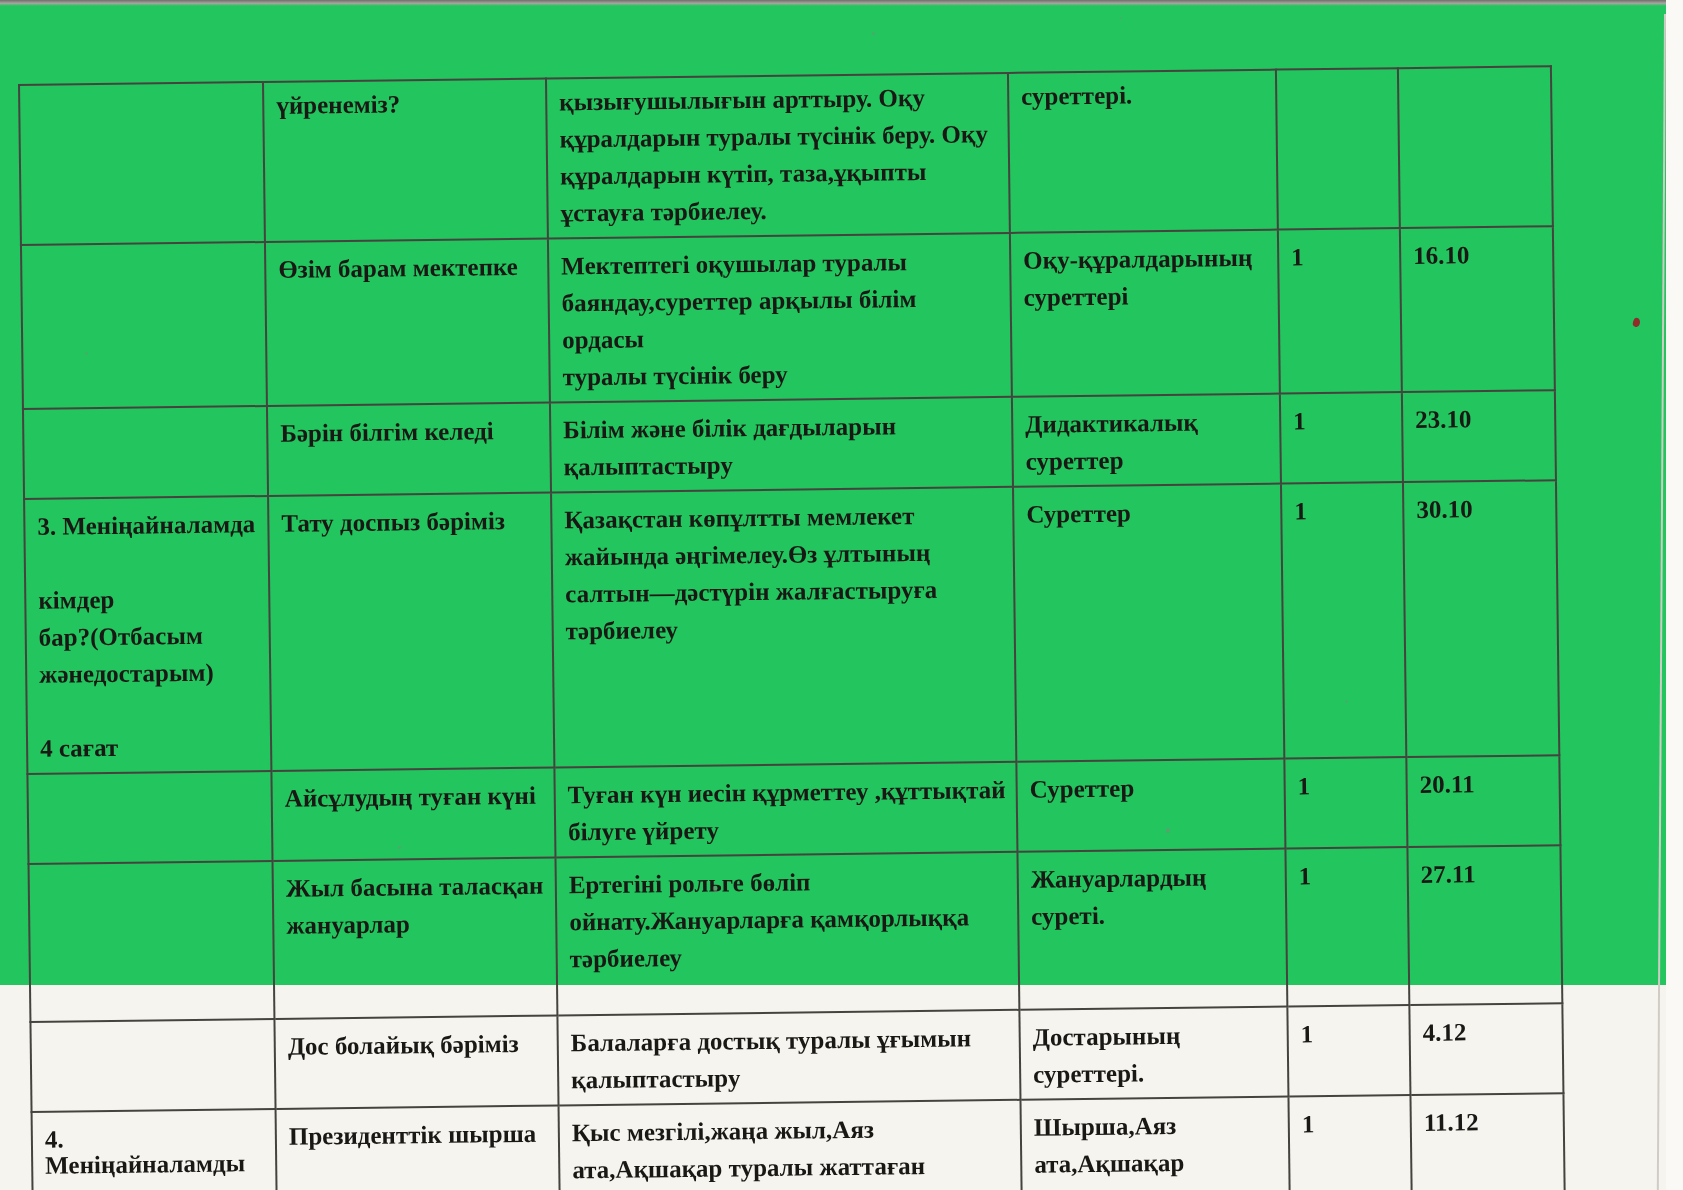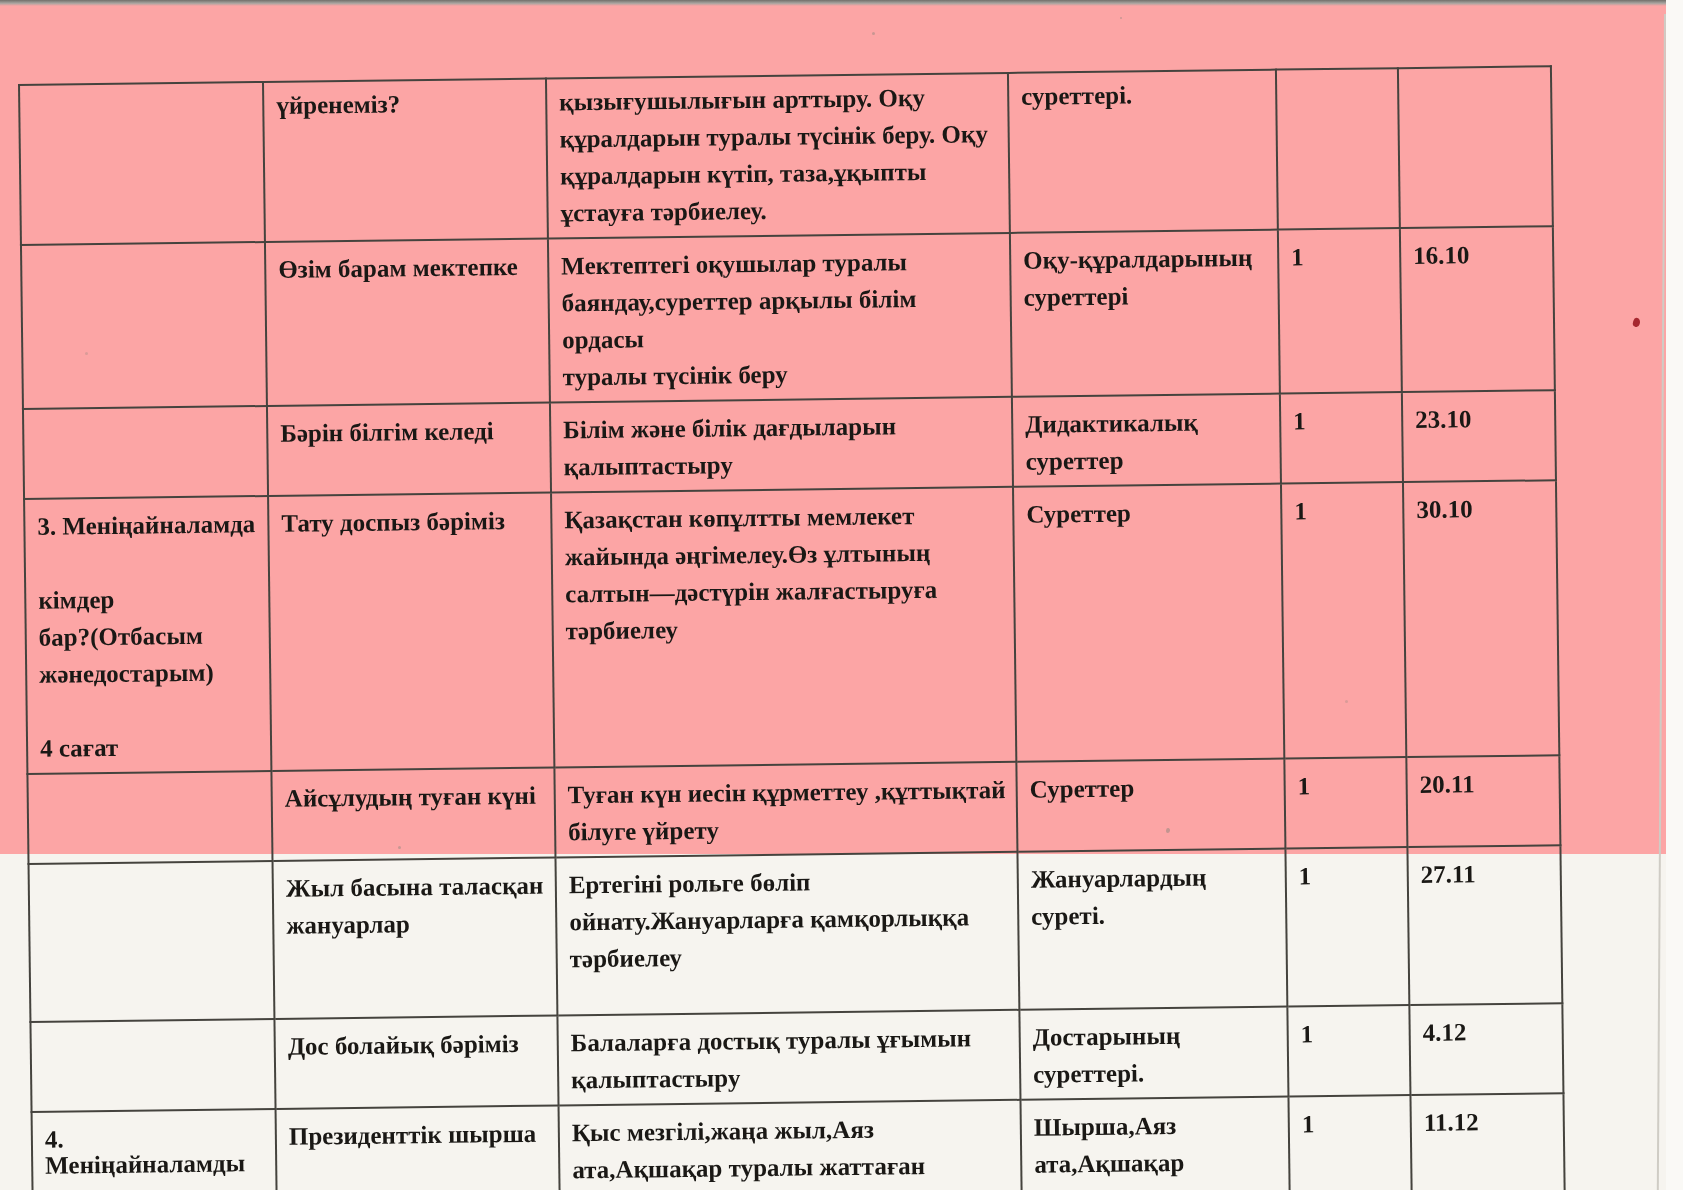--- a/index.html
+++ b/index.html
@@ -4,22 +4,22 @@
 <style>
   html, body {
     margin: 0; padding: 0;
     width: 1683px; height: 1190px;
     overflow: hidden;
     background: #f6f4ef;
     font-family: "Liberation Serif", "DejaVu Serif", serif;
   }
   .stage {
     position: relative;
-    width: 1683px; height: 854px;
-    background: #fca5a5;
+    width: 1683px; height: 985px;
+    background: #22c55e;
   }
   
   .scan-top-edge {
     position: absolute; left: 0; top: 0;
     width: 100%; height: 6px;
     background: linear-gradient(to bottom, #716f6a 0%, #a8a5a0 55%, rgba(246,244,239,0) 100%);
   }
   
   .page-edge-right {
     position: absolute; left: 1664px; top: 14px;

